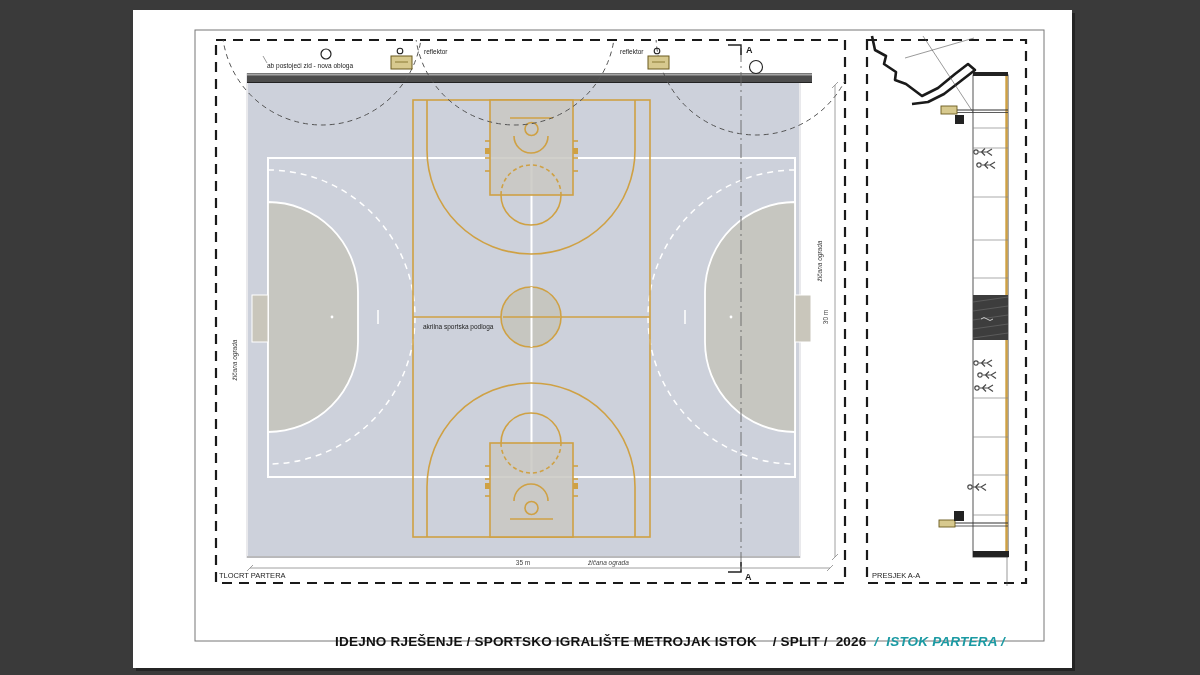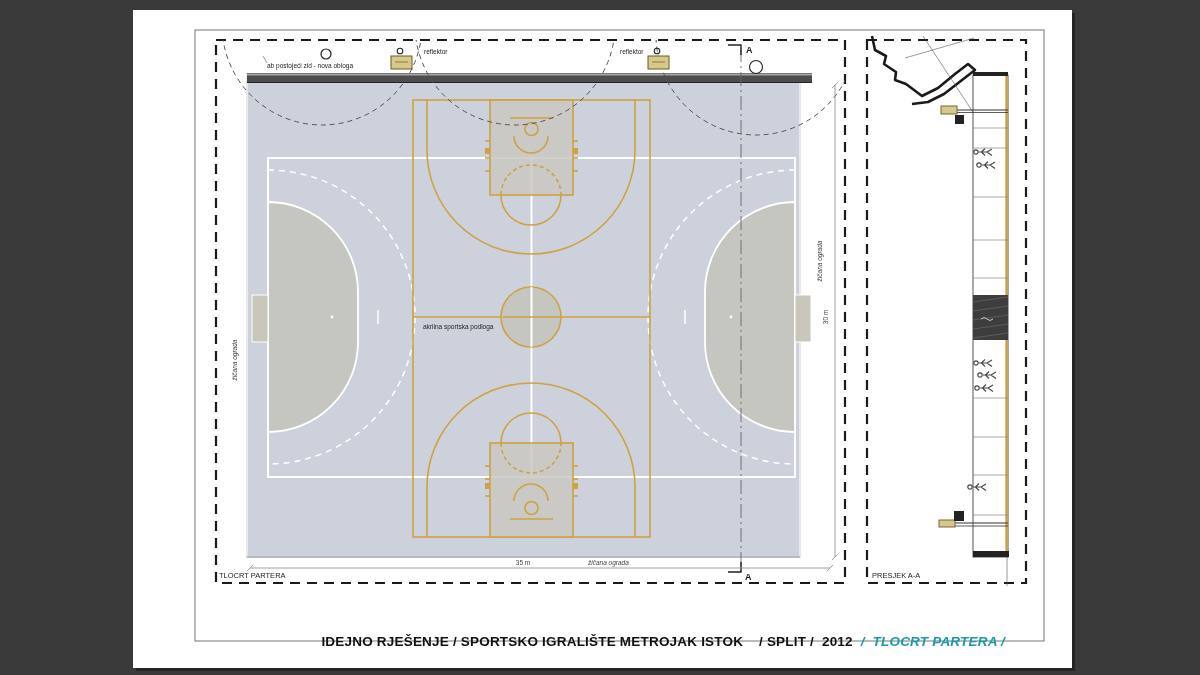--- a/index.html
+++ b/index.html
@@ -230,18 +230,18 @@
         <use href="#fig" class="fig" x="843" y="373"></use>
         <use href="#fig" class="fig" x="836" y="472"></use>
       </g>
 
       <text class="seclbl" x="739" y="568">PRESJEK A-A</text>
     </g>
   </svg>
 
   
   <div class="title-wrap">
-    <div class="title-l1"><span>IDEJNO RJEŠENJE / SPORTSKO IGRALIŠTE METROJAK ISTOK    / SPLIT /  2012</span><span class="title-teal">  /  TLOCRT PARTERA /</span></div>
+    <div class="title-l1"><span>IDEJNO RJEŠENJE / SPORTSKO IGRALIŠTE METROJAK ISTOK    / SPLIT /  2026</span><span class="title-teal">  /  ISTOK PARTERA /</span></div>
     
   </div>
 
  </div>
 </div>
 
 </body></html>

